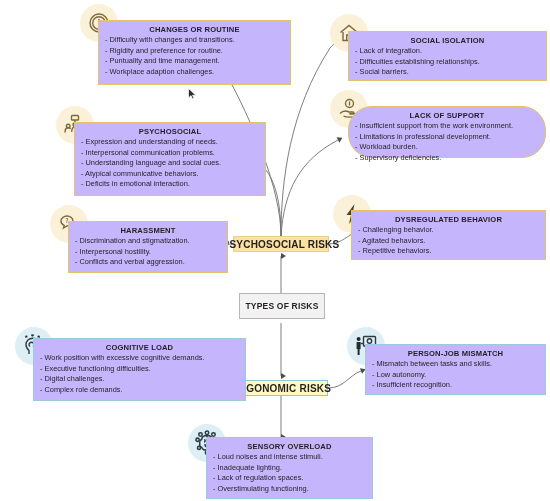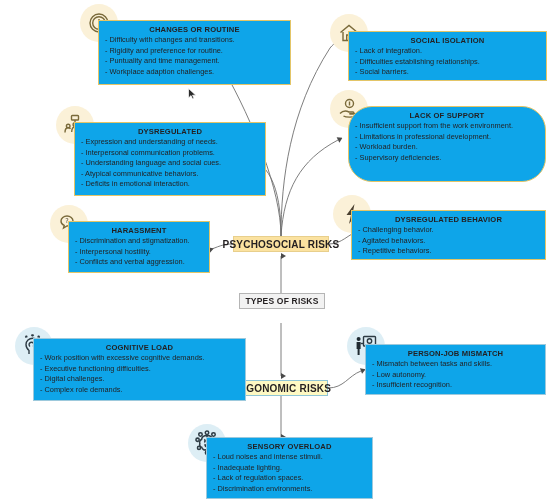--- a/index.html
+++ b/index.html
@@ -50,37 +50,37 @@
   .cat-ergonomic {
     left: 235px; top: 380px;
     width: 93px; height: 16px;
     background: #fef9c3;
     border: 1px solid #8fc6d7;
     color: #231f20;
   }
   .root-node {
     position: absolute;
     left: 239px; top: 293px;
-    width: 86px; height: 16px;
+    width: 86px; height: 26px;
     box-sizing: border-box;
     background: #f2f2f2;
     border: 1px solid #b5b5b5;
     display: flex;
     align-items: center;
     justify-content: center;
     font-size: 8.5px;
     font-weight: bold;
     letter-spacing: 0.2px;
     color: #231f20;
   }
   
   .card {
     position: absolute;
     box-sizing: border-box;
-    background: #0ea5e9;
+    background: #c4b5fd;
     padding: 4px 6px 4px 6px;
   }
   .card.yellow { border: 1px solid #e3c567; }
   .card.blue   { border: 1px solid #9dc9dc; }
   .card-title {
     text-align: center;
     font-size: 7.6px;
     font-weight: bold;
     letter-spacing: 0.15px;
     margin-bottom: 1px;
@@ -206,21 +206,21 @@
   </div>
 
   <div class="icon-badge yellow" style="left:330px; top:90px;">
     <svg width="24" height="24" viewBox="0 0 24 24">
       <circle cx="12.5" cy="6.5" r="4" class="ico-y" stroke-width="1"></circle>
       <path d="M12.5,4.5 L12.5,8.5" class="ico-y" stroke-width="0.8"></path>
       <path d="M3,16.5 C6,13.5 9,13.5 12,15 L16,15 C17.2,15 17.2,16.8 16,16.8 L12.5,16.8" class="ico-y"></path>
       <path d="M12.5,16.8 L18.5,16.8 C20.5,16.5 21,18.5 19,19.2 C16,20.3 9,20.5 6.5,19" class="ico-y"></path>
     </svg>
   </div>
-  <div class="card yellow" style="left:348px; top:106px; width:198px; height:76px;border-radius:24px;">
+  <div class="card yellow" style="left:348px; top:106px; width:198px; height:52px;border-radius:24px;">
     <div class="card-title">LACK OF SUPPORT</div>
     <ul class="card-list">
       <li>Insufficient support from the work environment.</li>
       <li>Limitations in professional development.</li>
       <li>Workload burden.</li>
       <li>Supervisory deficiencies.</li>
     </ul>
   </div>
 
   <div class="icon-badge yellow" style="left:56px; top:106px;">
@@ -229,39 +229,39 @@
       <path d="M12,7 L12,9.5" class="ico-y" stroke-width="0.9"></path>
       <circle cx="12" cy="11.5" r="1.9" class="ico-y" stroke-width="1"></circle>
       <path d="M8.7,19 C8.7,15.6 9.8,14 12,14 C14.2,14 15.3,15.6 15.3,19" class="ico-y" stroke-width="1"></path>
       <circle cx="5.2" cy="13" r="1.8" class="ico-y" stroke-width="1"></circle>
       <path d="M2,19.5 C2,16.3 3.1,14.8 5.2,14.8 C6.2,14.8 7,15.1 7.5,15.8" class="ico-y" stroke-width="1"></path>
       <circle cx="18.8" cy="13" r="1.8" class="ico-y" stroke-width="1"></circle>
       <path d="M22,19.5 C22,16.3 20.9,14.8 18.8,14.8 C17.8,14.8 17,15.1 16.5,15.8" class="ico-y" stroke-width="1"></path>
     </svg>
   </div>
   <div class="card yellow" style="left:74px; top:122px; width:192px; height:74px;">
-    <div class="card-title">DYSREGULATED</div>
+    <div class="card-title">PSYCHOSOCIAL</div>
     <ul class="card-list">
       <li>Expression and understanding of needs.</li>
       <li>Interpersonal communication problems.</li>
       <li>Understanding language and social cues.</li>
       <li>Atypical communicative behaviors.</li>
       <li>Deficits in emotional interaction.</li>
     </ul>
   </div>
 
   <div class="icon-badge yellow" style="left:50px; top:205px;">
     <svg width="24" height="24" viewBox="0 0 24 24">
       <path d="M4,9 A6,5 0 0 1 10,4 A6,5 0 0 1 16,9 A6,5 0 0 1 10,14 L6.5,16 L7.2,13.4 A5.6,4.8 0 0 1 4,9 z" class="ico-y" stroke-width="1"></path>
       <text x="10" y="11" font-size="6.5" text-anchor="middle" class="ico-fill-y" font-family="DejaVu Sans, sans-serif">?</text>
       <path d="M12,16.5 A4,3.4 0 0 1 16,13.2 A4,3.4 0 0 1 20,16.5 A4,3.4 0 0 1 16,19.8 L13.6,21.2 L14.2,19.4 A3.8,3.2 0 0 1 12,16.5 z" class="ico-y" stroke-width="0.9"></path>
       <text x="16" y="18.2" font-size="5" text-anchor="middle" class="ico-fill-y" font-family="DejaVu Sans, sans-serif">!</text>
     </svg>
   </div>
-  <div class="card yellow" style="left:68px; top:221px; width:142px; height:52px;">
+  <div class="card yellow" style="left:68px; top:221px; width:160px; height:52px;">
     <div class="card-title">HARASSMENT</div>
     <ul class="card-list">
       <li>Discrimination and stigmatization.</li>
       <li>Interpersonal hostility.</li>
       <li>Conflicts and verbal aggression.</li>
     </ul>
   </div>
 
   <div class="icon-badge yellow" style="left:333px; top:195px;">
     <svg width="24" height="24" viewBox="0 0 24 24">
@@ -331,21 +331,21 @@
       <circle cx="19.4" cy="16.5" r="1.4" class="ico-b" stroke-width="0.9"></circle>
       <circle cx="12" cy="21" r="1.5" class="ico-b" stroke-width="0.9"></circle>
     </svg>
   </div>
   <div class="card blue" style="left:206px; top:437px; width:167px; height:62px;">
     <div class="card-title">SENSORY OVERLOAD</div>
     <ul class="card-list">
       <li>Loud noises and intense stimuli.</li>
       <li>Inadequate lighting.</li>
       <li>Lack of regulation spaces.</li>
-      <li>Discrimination environments.</li>
+      <li>Overstimulating functioning.</li>
     </ul>
   </div>
 
   <svg class="cursor" viewBox="0 0 9 12">
     <path d="M0.5,0.5 L0.5,10 L3,7.6 L4.6,11 L6,10.3 L4.5,7.2 L7.8,7.2 z" fill="#2b2b2b" stroke="#ffffff" stroke-width="0.7"></path>
   </svg>
 
 </div>
 
 </body></html>

